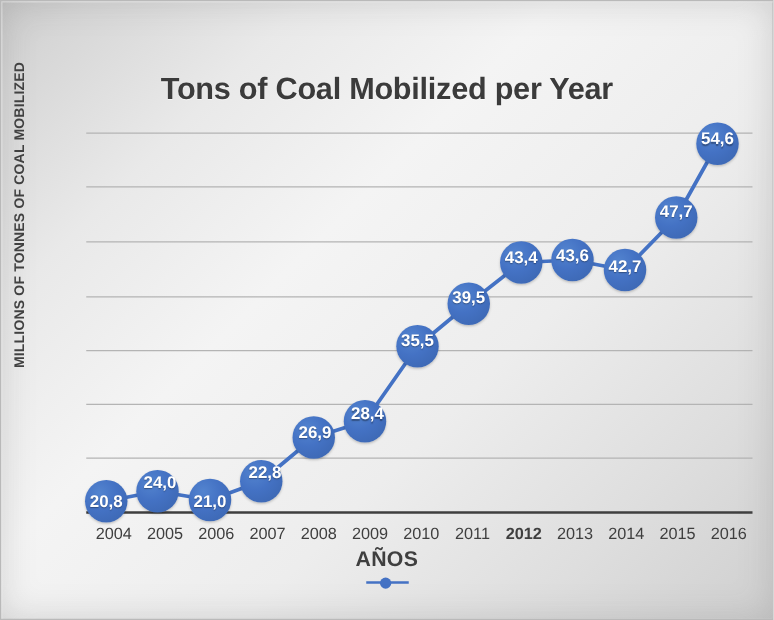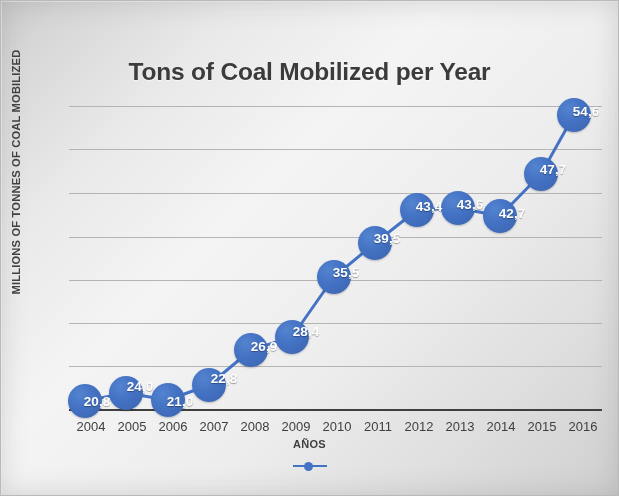--- a/index.html
+++ b/index.html
@@ -107,41 +107,40 @@
   }
   .datalabel {
     position: absolute;
     font-size: 13.5px;
     font-weight: bold;
     color: #ffffff;
     white-space: nowrap;
     text-shadow: 0 1px 1px rgba(0,0,0,0.35);
     transform: translate(-50%, -50%);
     pointer-events: none;
-    margin-left: 12px;
   }
 
   
   .xtick {
     position: absolute;
     top: 418px;
     font-size: 13px;
     color: #3f3f3f;
     transform: translateX(-50%);
     white-space: nowrap;
   }
 
   
   #x-axis-title {
     position: absolute;
     left: 0;
     right: 0;
     top: 437px;
     text-align: center;
-    font-size: 11px;
+    font-size: 17px;
     font-weight: bold;
     color: #3f3f3f;
     letter-spacing: 0.3px;
   }
 
   
   #legend {
     position: absolute;
     left: 0;
     right: 0;
@@ -236,21 +235,21 @@
 
   <div id="xticks-layer">
       <div class="xtick" style="left: 90px;">2004</div>
       <div class="xtick" style="left: 131px;">2005</div>
       <div class="xtick" style="left: 172px;">2006</div>
       <div class="xtick" style="left: 213px;">2007</div>
       <div class="xtick" style="left: 254px;">2008</div>
       <div class="xtick" style="left: 295px;">2009</div>
       <div class="xtick" style="left: 336px;">2010</div>
       <div class="xtick" style="left: 377px;">2011</div>
-      <div class="xtick" style="left: 418px;">2012</div>
+      <div class="xtick" style="left: 418px; font-weight: bold;">2012</div>
       <div class="xtick" style="left: 459px;">2013</div>
       <div class="xtick" style="left: 500px;">2014</div>
       <div class="xtick" style="left: 541px;">2015</div>
       <div class="xtick" style="left: 582px;">2016</div>
     </div>
 
   <div id="x-axis-title">AÑOS</div>
 
   <div id="legend">
     <span id="legend-swatch">

